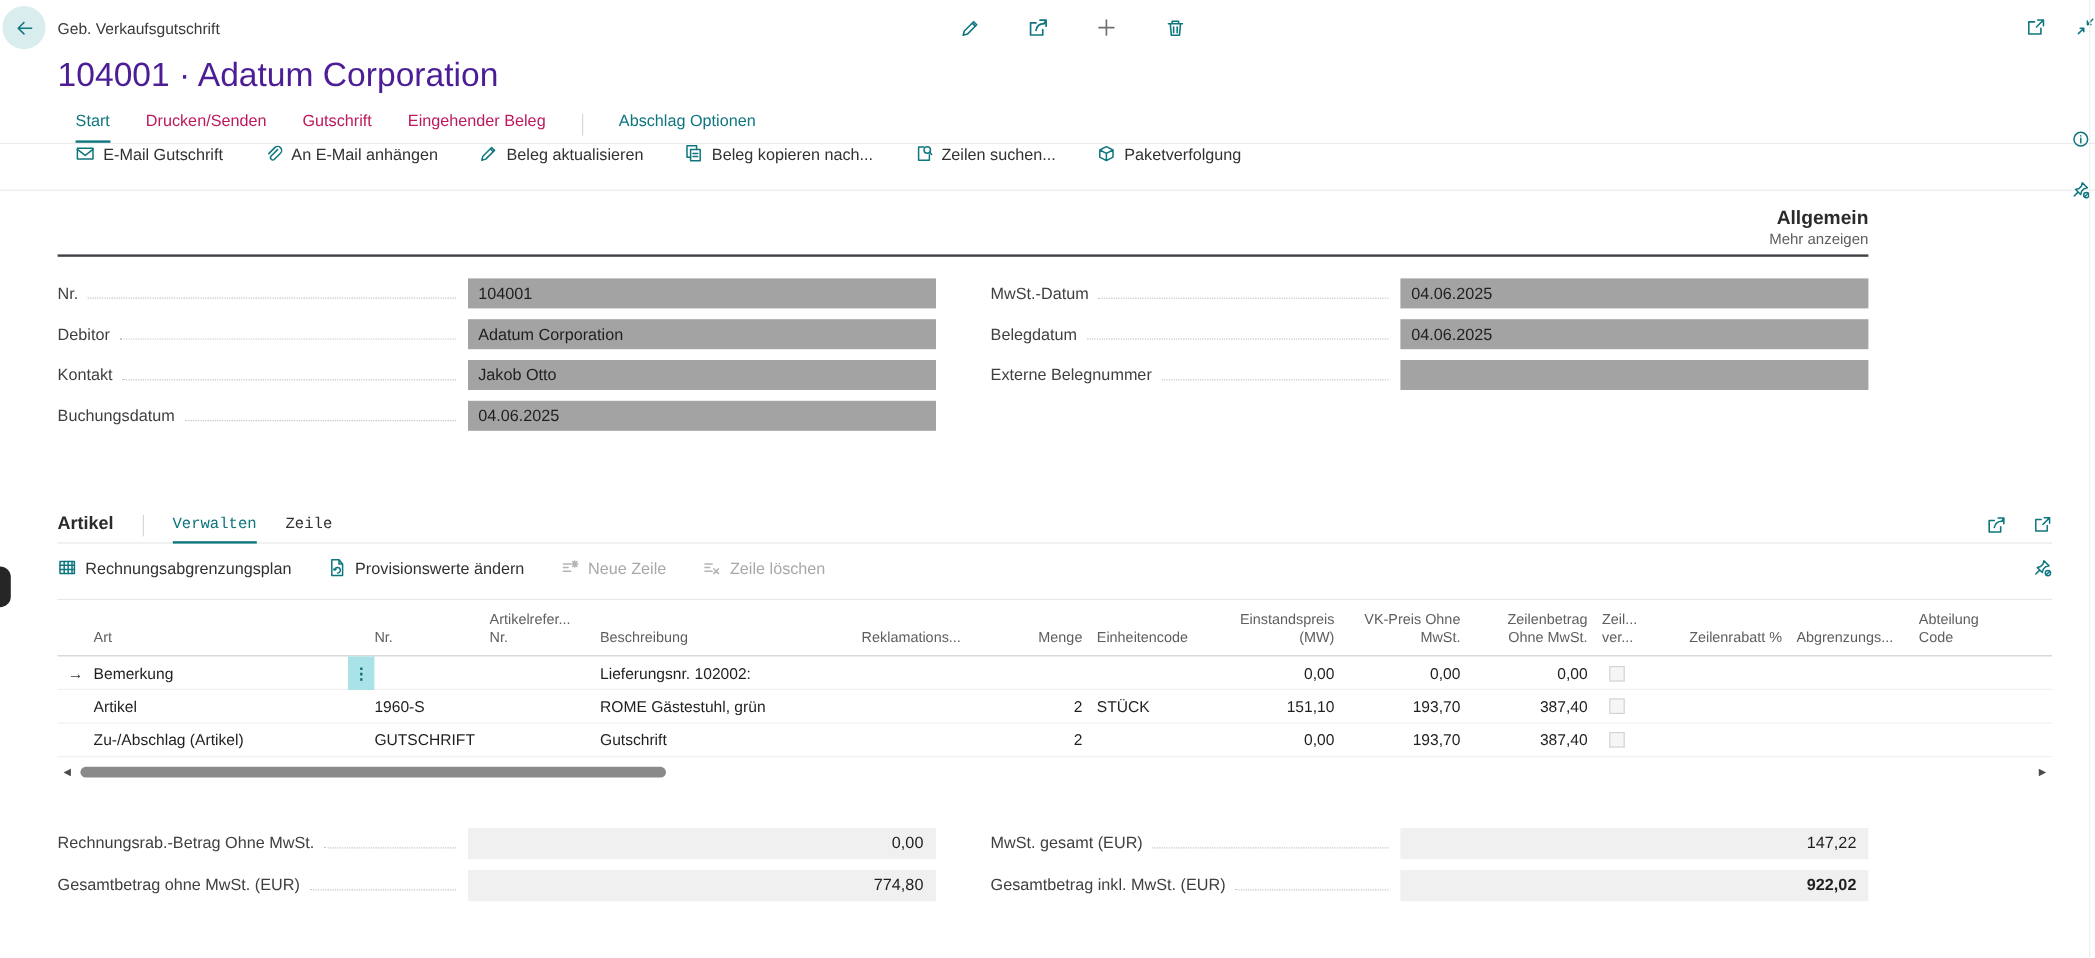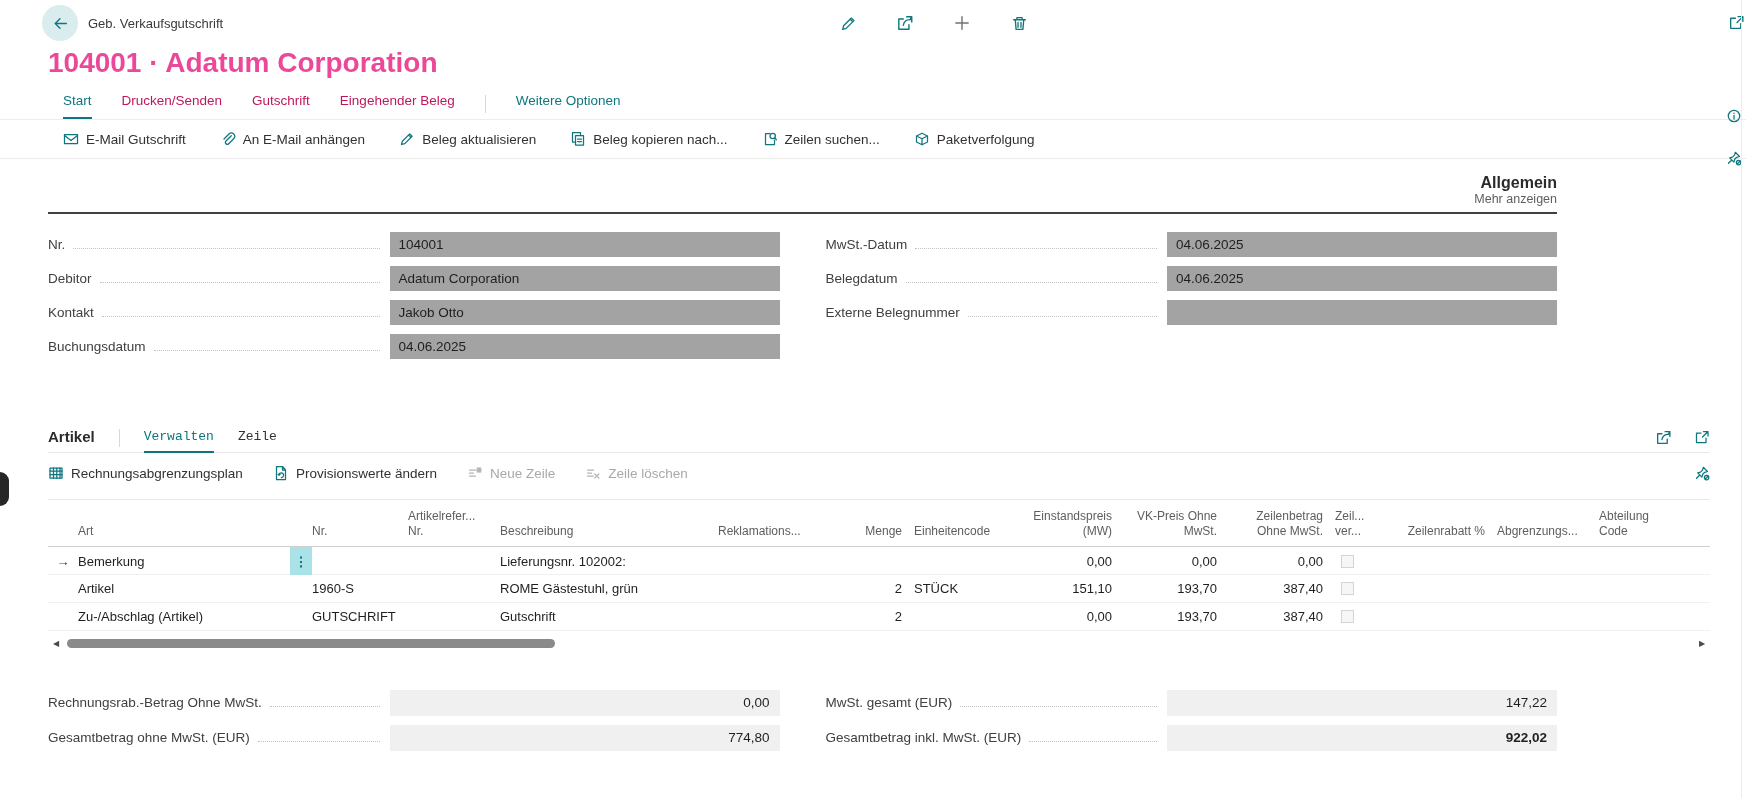--- a/index.html
+++ b/index.html
@@ -5,42 +5,42 @@
   * { box-sizing: border-box; }
   html,body { margin:0; padding:0; background:#fff; }
   .page {
     position:relative; width:1746px; height:798px; overflow:hidden;
     background:#fff; color:#323130;
     font-family:"Liberation Sans", sans-serif; font-size:13.5px;
   }
   svg.ic { display:block; fill:none; stroke:currentColor; stroke-width:1.25; stroke-linecap:round; stroke-linejoin:round; }
 
   
-  .topbar { position:relative; height:46px; display:flex; align-items:center;margin-left:40px; }
+  .topbar { position:relative; height:46px; display:flex; align-items:center; }
   .back-btn { width:36px; height:36px; border-radius:50%; background:#d9edef; color:#0e767e;
     display:flex; align-items:center; justify-content:center; margin-left:2px; cursor:pointer; }
   .caption { margin-left:10px; font-size:13px; color:#3b3a39; }
   .top-icons { position:absolute; left:793px; top:8px; display:flex; gap:27px; align-items:center; }
   .tib { width:30px; height:30px; display:flex; align-items:center; justify-content:center; color:#0e767e; cursor:pointer; }
   .tib.gray { color:#707070; }
   .win-icons { position:absolute; left:1688px; top:14px; display:flex; gap:25px; color:#0e767e; }
 
   
   .vline { position:absolute; top:0; bottom:0; right:4px; border-left:1px solid #ededed; }
   .rail-ic { position:absolute; color:#0e767e; cursor:pointer; }
 
   
-  .title { margin:0 0 0 48px; font-size:28px; font-weight:700; color:#ec4899; line-height:34px; }
+  .title { margin:0 0 0 48px; font-size:28px; font-weight:400; color:#4c1d95; line-height:34px; }
   .tabs-row { display:flex; align-items:flex-end; gap:30px; padding-left:63px; margin-top:13px;
     border-bottom:1px solid #ececec; font-size:13.5px; }
   .tab { padding-bottom:9px; cursor:pointer; color:#be185d; border-bottom:2px solid transparent; }
   .tab.active { color:#0e767e; border-bottom-color:#0e767e; }
   .tab.accent { color:#0e767e; }
   .tab-sep { width:1px; height:18px; background:#d8d8d8; margin-bottom:6px; }
-  .actions-row { display:flex; align-items:center; gap:34px; padding-left:63px; height:39px;
+  .actions-row { display:flex; align-items:flex-start; gap:34px; padding-left:63px; height:39px;
     border-bottom:1px solid #ececec; }
   .act { display:flex; align-items:center; gap:7px; cursor:pointer; color:#323130; }
   .act .aic { color:#0e767e; }
   .act.disabled { color:#a8a8a8; cursor:default; }
   .act.disabled .aic { color:#b4b4b4; }
 
   
   .general { margin:15px 0 0 48px; width:1509px; }
   .sec-head { display:flex; justify-content:space-between; align-items:flex-end;
     border-bottom:2px solid #3e4247; padding-bottom:6px;flex-direction:column; }
@@ -225,21 +225,21 @@
   <div class="vline"></div>
 
   <h1 class="title">104001 · Adatum Corporation</h1>
 
   <div class="tabs-row">
     <span class="tab active">Start</span>
     <span class="tab">Drucken/Senden</span>
     <span class="tab">Gutschrift</span>
     <span class="tab">Eingehender Beleg</span>
     <span class="tab-sep"></span>
-    <span class="tab accent">Weitere Optionen</span>
+    <span class="tab accent">Abschlag Optionen</span>
   </div>
 
   <div class="actions-row">
     <span class="act">
       <svg class="ic aic" width="16" height="16">
           <use href="#i-mail"></use>
         </svg>
       <span>E-Mail Gutschrift</span>
     </span>
     <span class="act">

